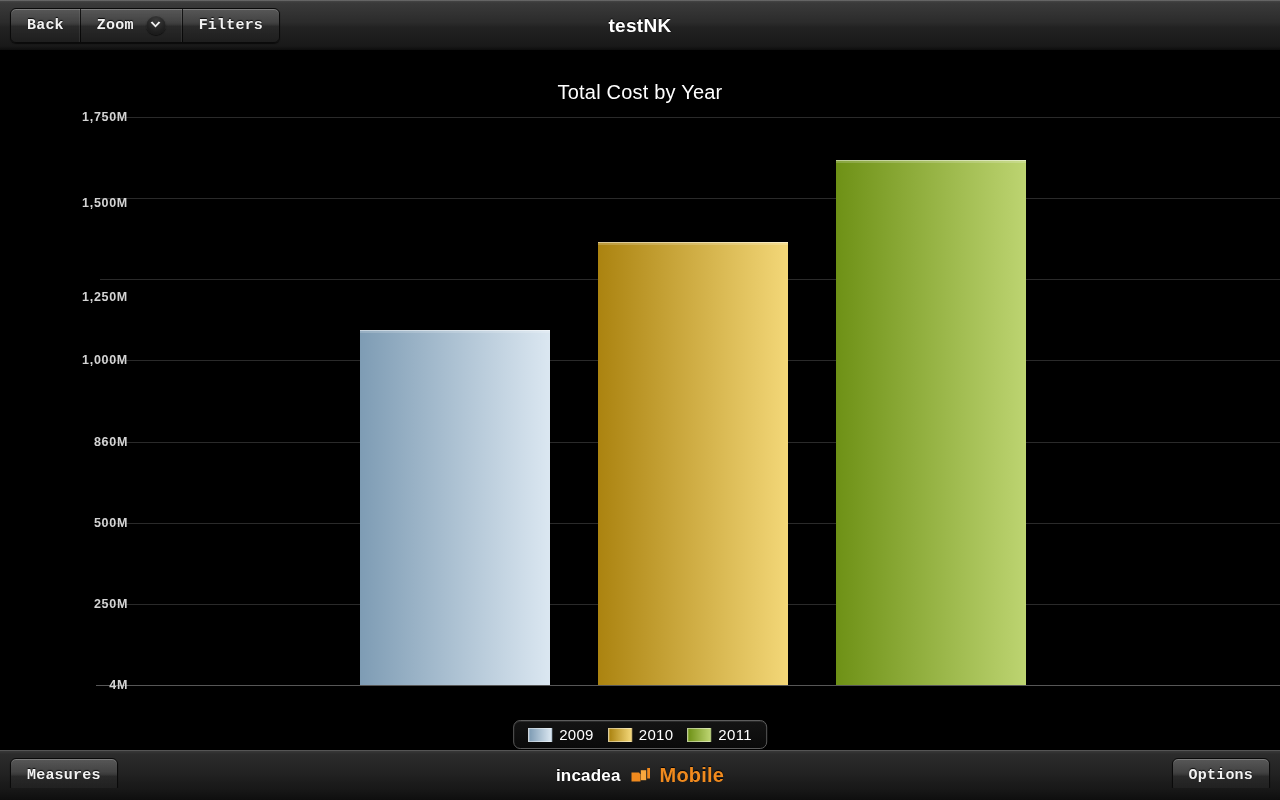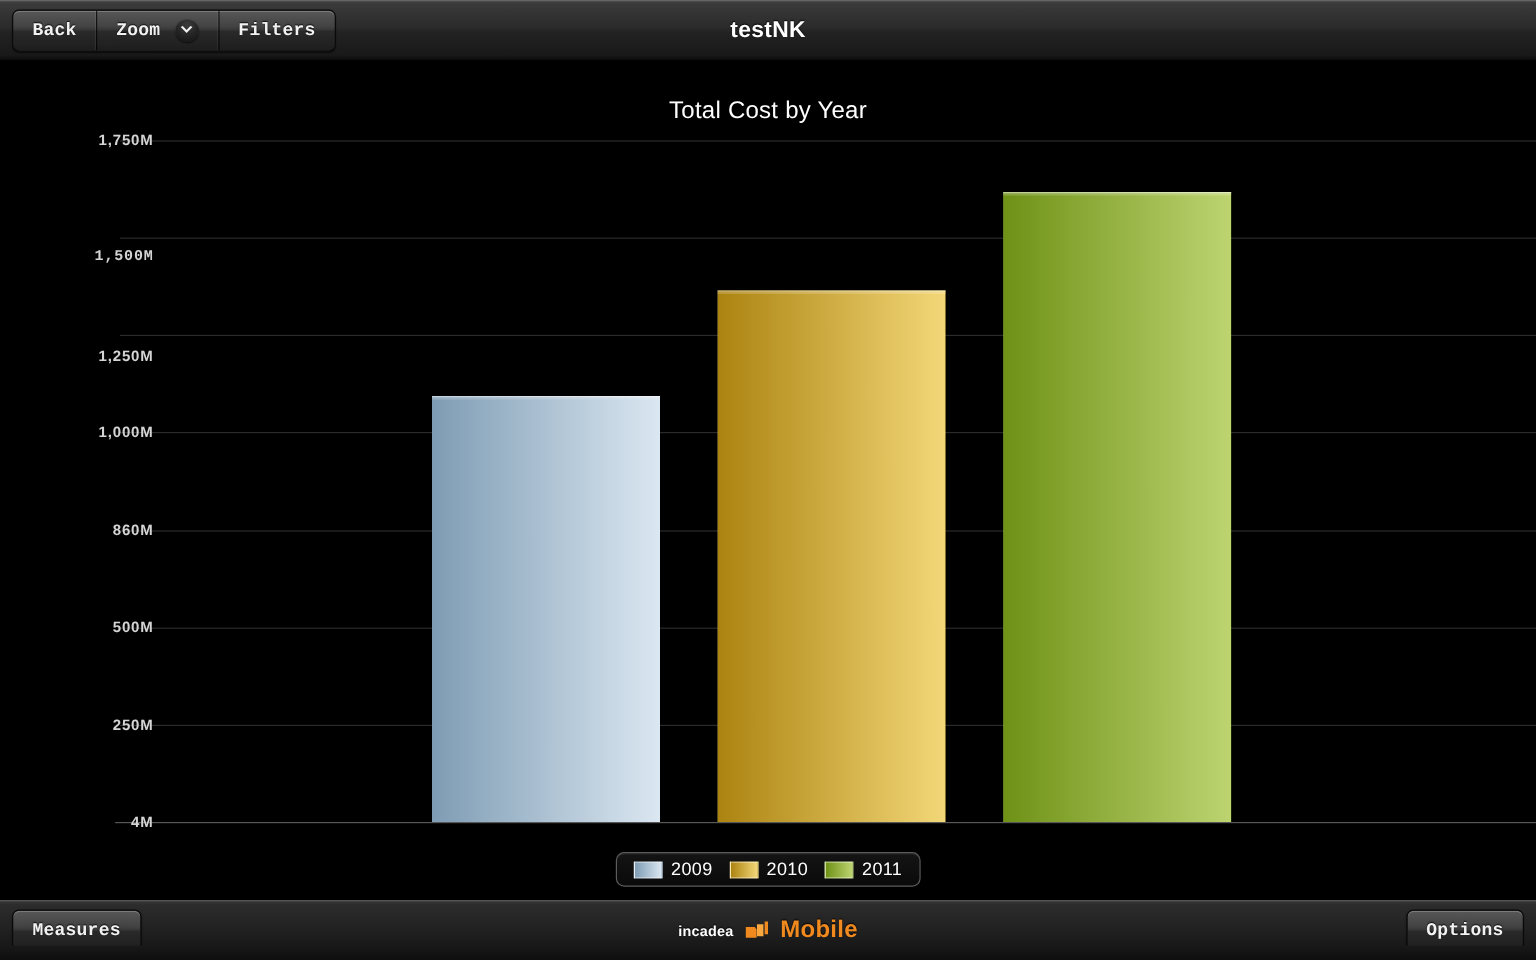--- a/index.html
+++ b/index.html
@@ -160,21 +160,21 @@
     content: "";
     position: absolute;
     left: 0; right: 0; top: 0;
     height: 2px;
     background: rgba(255,255,255,0.18);
   }
 
   
   .legend {
     position: absolute;
-    bottom: 10px;
+    bottom: 0;
     left: 50%;
     transform: translateX(-50%);
     display: flex;
     align-items: center;
     gap: 14px;
     padding: 5px 14px;
     border: 1px solid #5c5c5c;
     border-radius: 7px;
     background: linear-gradient(to bottom, #141414 0%, #0a0a0a 100%);
     box-shadow: inset 0 1px 0 rgba(255,255,255,0.09);
@@ -222,21 +222,21 @@
     left: 0; right: 0; top: 0;
     height: 51px;
     display: flex;
     align-items: center;
     justify-content: center;
     gap: 9px;
     pointer-events: none;
   }
   .brand-name {
     color: #ffffff;
-    font-size: 12px;
+    font-size: 17px;
     font-weight: bold;
     letter-spacing: 0.2px;
     text-shadow: 0 -1px 1px rgba(0,0,0,0.9);
   }
   .brand-mark {
     width: 21px;
     height: 19px;
     display: block;
   }
   .brand-mobile {
@@ -285,21 +285,21 @@
         <div class="ytick" style="top: 552.857px;">250M</div>
         <div class="gridline" style="top: 471.714px;"></div>
         <div class="ytick" style="top: 471.714px;">500M</div>
         <div class="gridline" style="top: 390.571px;"></div>
         <div class="ytick" style="top: 390.571px;">860M</div>
         <div class="gridline" style="top: 309.429px;"></div>
         <div class="ytick" style="top: 309.429px;">1,000M</div>
         <div class="gridline" style="top: 228.286px;"></div>
         <div class="ytick" style="top: 246px;">1,250M</div>
         <div class="gridline" style="top: 147.143px;"></div>
-        <div class="ytick" style="top: 163px; font-family: Liberation Mono, monospace;">1,500M</div>
+        <div class="ytick" style="top: 152px;">1,500M</div>
         <div class="gridline" style="top: 66px;"></div>
         <div class="ytick" style="top: 66px;">1,750M</div>
         <div class="bar" title="2009: 1094M" style="left: 360px; width: 190px; height: 355.081px; bottom: 64px; background: linear-gradient(to right, rgb(126, 156, 180) 0%, rgb(219, 231, 241) 100%);"></div>
         <div class="bar" title="2010: 1365M" style="left: 598px; width: 190px; height: 443.04px; bottom: 64px; background: linear-gradient(to right, rgb(171, 131, 16) 0%, rgb(243, 215, 120) 100%);"></div>
         <div class="bar" title="2011: 1617M" style="left: 836px; width: 190px; height: 524.832px; bottom: 64px; background: linear-gradient(to right, rgb(110, 145, 22) 0%, rgb(189, 212, 113) 100%);"></div>
       </div>
 
     <div class="legend" id="legend">
         <div class="legend-item">
           <span class="swatch" style="background: linear-gradient(to right, rgb(126, 156, 180) 0%, rgb(219, 231, 241) 100%);"></span>

